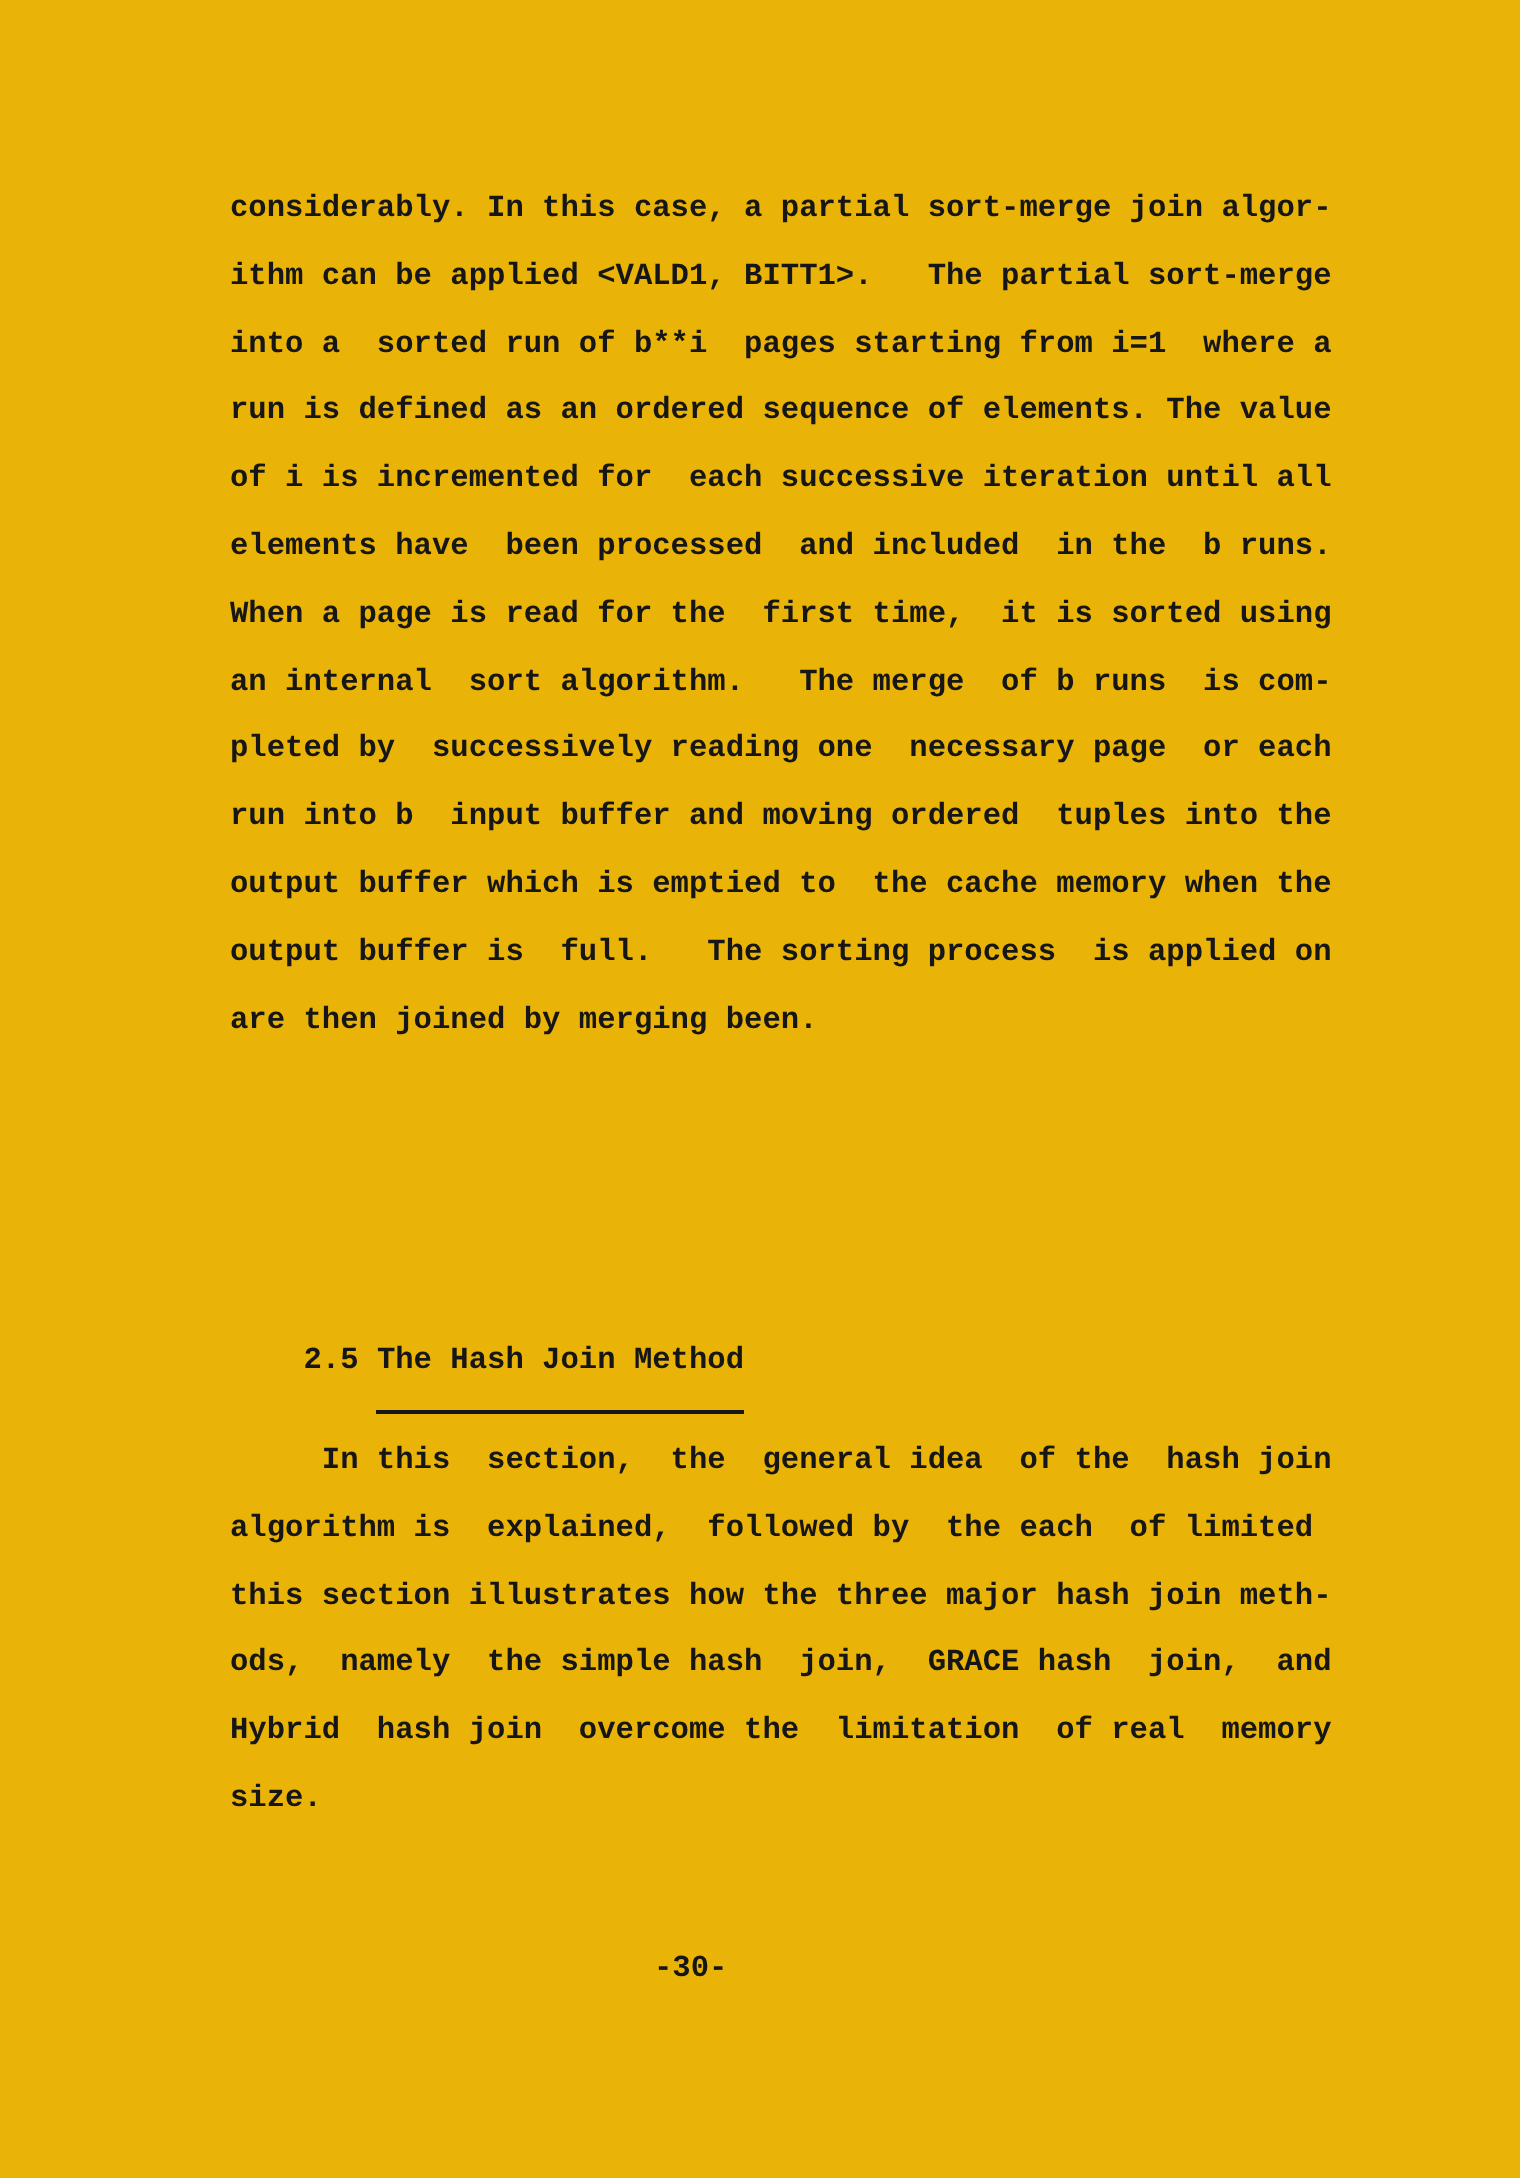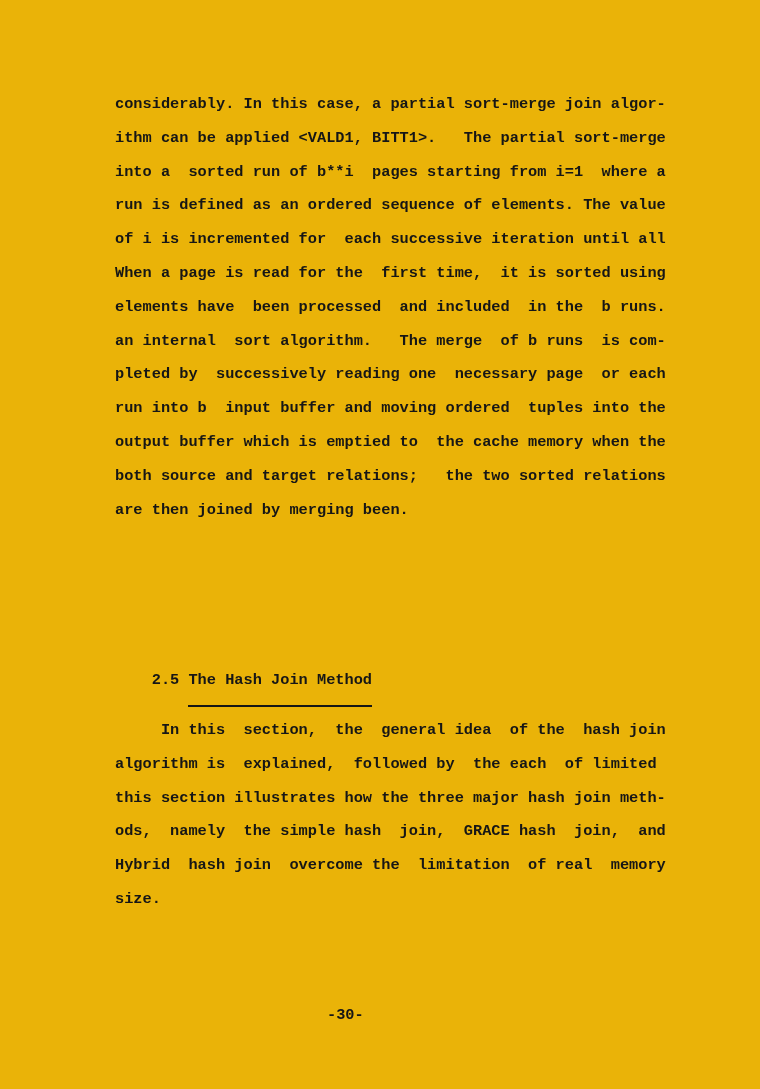--- a/index.html
+++ b/index.html
@@ -27,45 +27,44 @@
     white-space: pre;
     letter-spacing: 0;
   }
   .p1 { top: 88px; }
   .heading { top: 630px; }
   .p2 { top: 681px; margin-top: 33px; }
   .pagenum {
     position: absolute;
     left: 327px;
     top: 968px;
-    margin-top: 31px;
   }
   .heading .title-underline {
     border-bottom: 2px solid #161616;
     padding-bottom: 16px;
   }
 </style>
 </head>
 <body>
 
 <div class="page">
 
   <div class="block p1">
     <div class="line">considerably. In this case, a partial sort-merge join algor-</div>
     <div class="line">ithm can be applied &lt;VALD1, BITT1&gt;.   The partial sort-merge</div>
     <div class="line">into a  sorted run of b**i  pages starting from i=1  where a</div>
     <div class="line">run is defined as an ordered sequence of elements. The value</div>
     <div class="line">of i is incremented for  each successive iteration until all</div>
+    <div class="line">elements have  been processed  and included  in the  b runs.</div>
     <div class="line">When a page is read for the  first time,  it is sorted using</div>
-    <div class="line">elements have  been processed  and included  in the  b runs.</div>
     <div class="line">an internal  sort algorithm.   The merge  of b runs  is com-</div>
     <div class="line">pleted by  successively reading one  necessary page  or each</div>
     <div class="line">run into b  input buffer and moving ordered  tuples into the</div>
     <div class="line">output buffer which is emptied to  the cache memory when the</div>
-    <div class="line">both source and target relations;   the two sorted relations</div>
+    <div class="line">output buffer is  full.   The sorting process  is applied on</div>
     <div class="line">are then joined by merging been.</div>
   </div>
 
   <div class="block heading line">
     <span>2.5 </span><span class="title-underline">The Hash Join Method</span>
   </div>
 
   <div class="block p2">
     <div class="line">     In this  section,  the  general idea  of the  hash join</div>
     <div class="line">algorithm is  explained,  followed by  the each  of limited</div>

